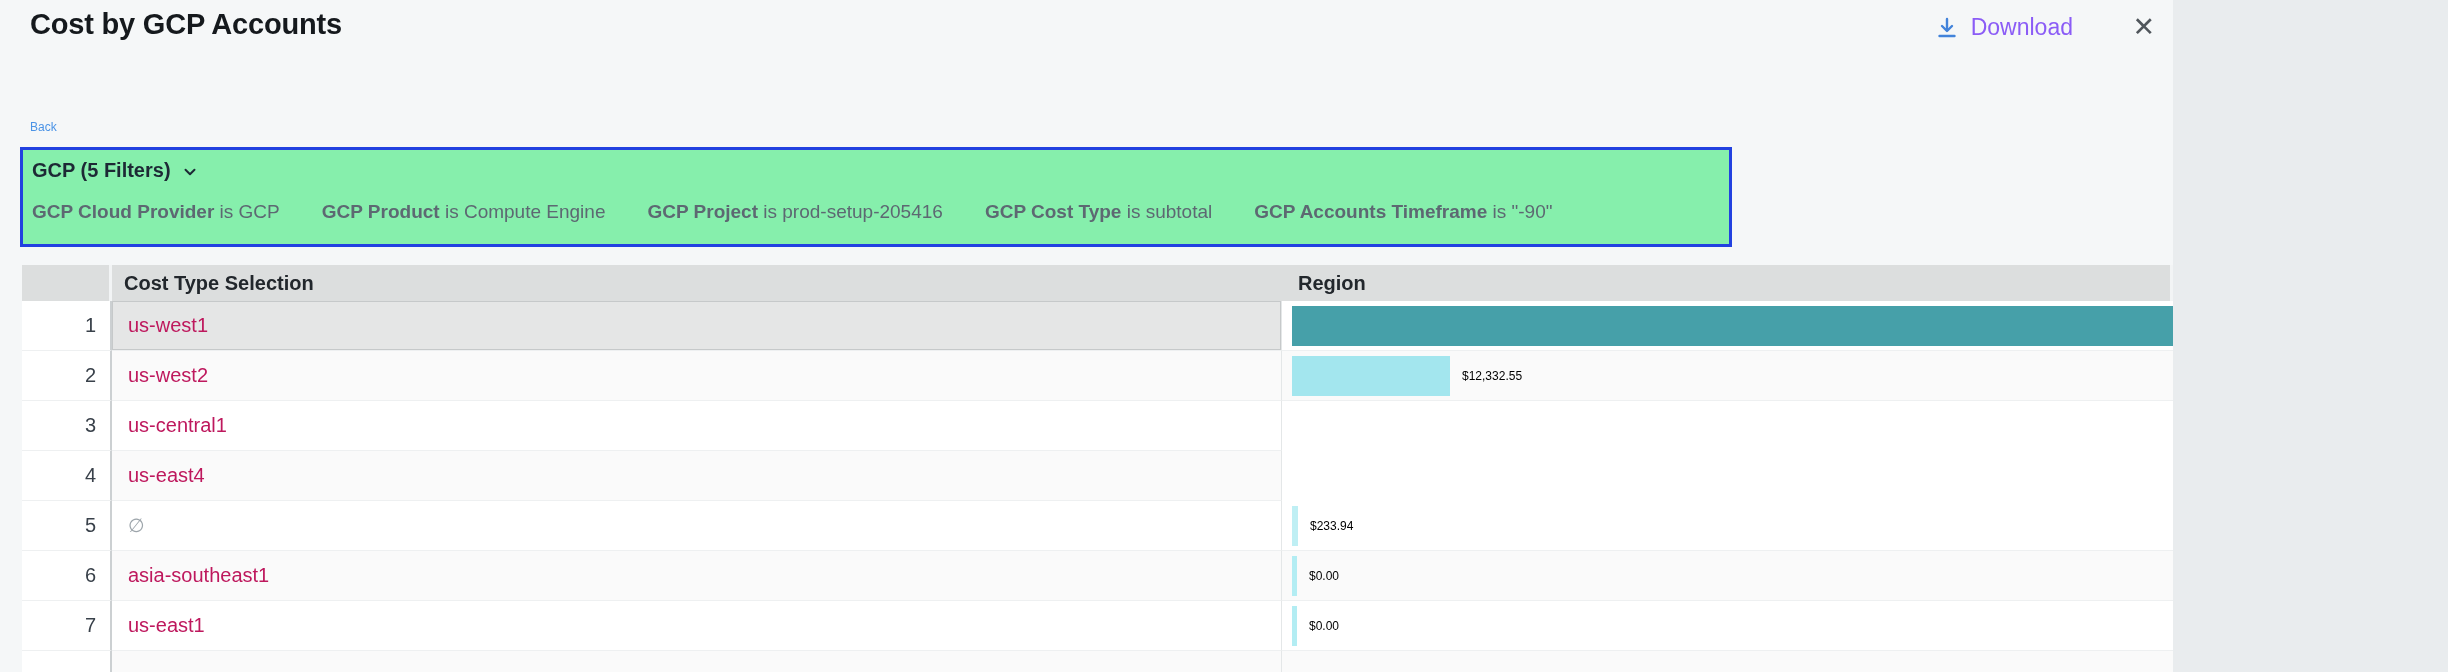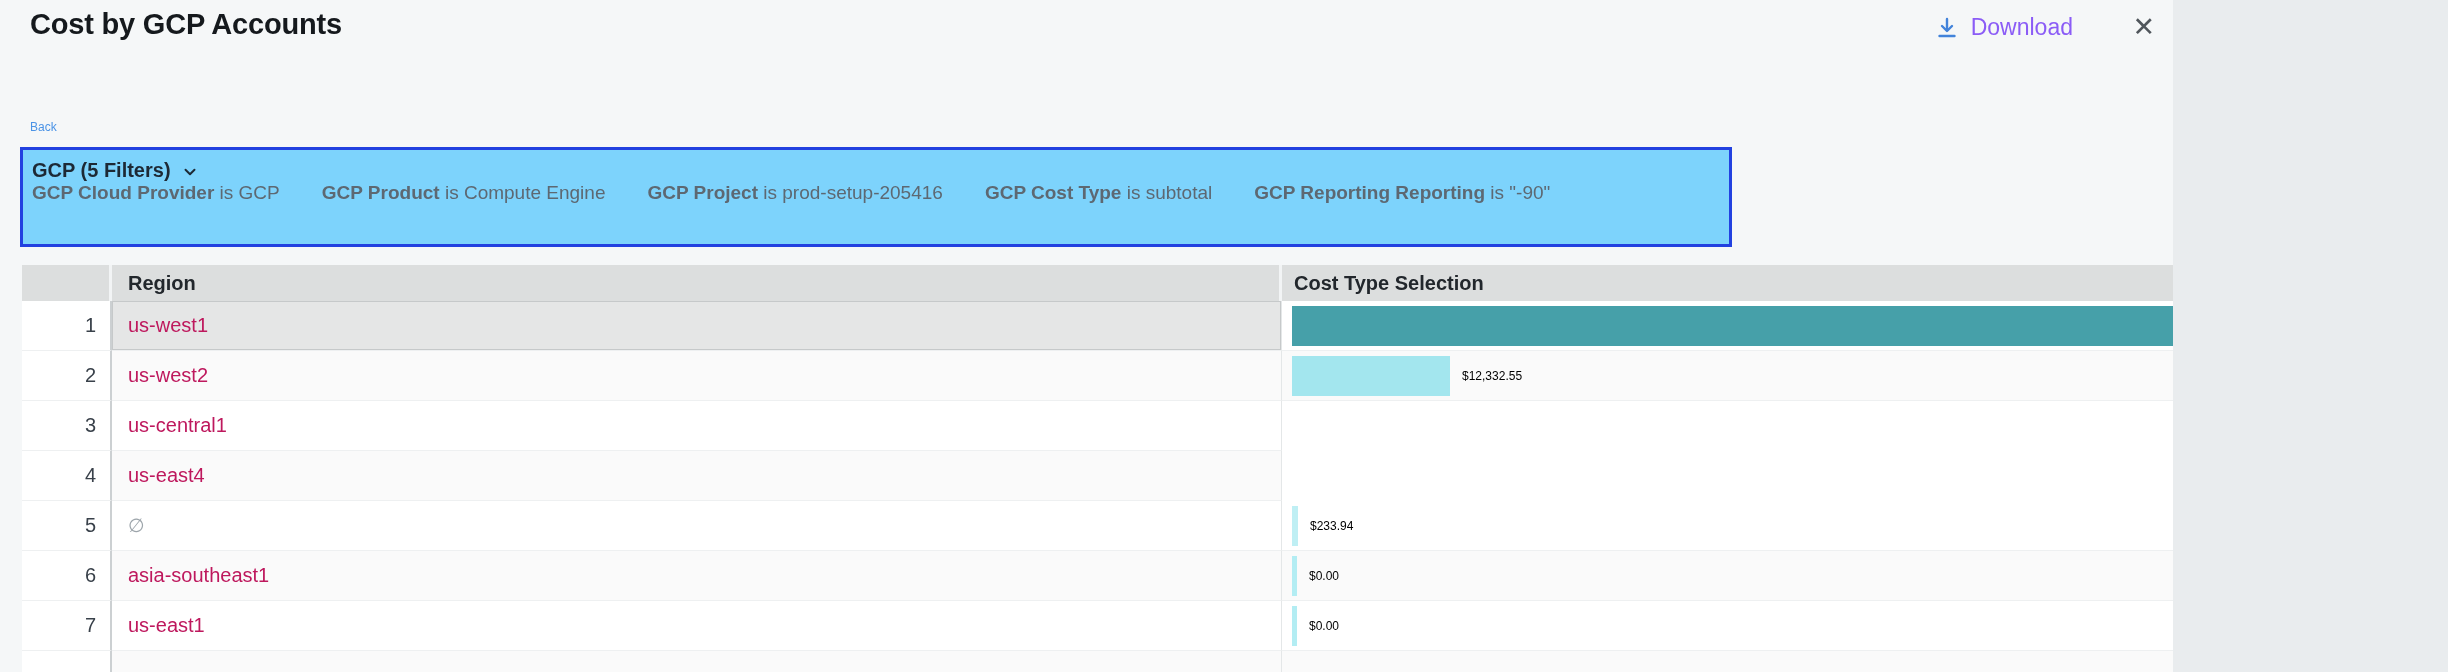--- a/index.html
+++ b/index.html
@@ -30,30 +30,30 @@
   
   .back-link {
     position: absolute; top: 120px; left: 30px;
     font-size: 12px; color: #4b93e6; cursor: pointer;
   }
 
   
   .filter-box {
     position: absolute; top: 147px; left: 20px;
     width: 1712px; height: 100px;
-    border: 3px solid #2241e0; background: #7dd3fc;
+    border: 3px solid #2241e0; background: #86efac;
     padding: 9px 10px 0 9px;
   }
   .filter-summary {
     display: flex; align-items: center; gap: 10px;
     font-size: 20px; font-weight: 600; color: #1d2935; cursor: pointer;
   }
   .filter-summary svg { display: block; margin-top: 2px; }
   .filter-chips {
-    display: flex; gap: 42px;
+    margin-top: 19px; display: flex; gap: 42px;
     font-size: 19px; color: #5d6872; white-space: nowrap;
   }
   .chip .chip-name { font-weight: 700; }
   .chip .chip-cond { font-weight: 400; }
 
   
   .cost-table {
     position: absolute; top: 265px; left: 22px; right: 0;
     background: #fff;
   }
@@ -121,29 +121,29 @@
         <svg width="18" height="18" viewBox="0 0 24 24" fill="none" stroke="#1d2935" stroke-width="2.6" stroke-linecap="round" stroke-linejoin="round">
           <path d="M6 9l6 6 6-6"></path>
         </svg>
       </span>
     </div>
     <div class="filter-chips">
         <div class="chip"><span class="chip-name">GCP Cloud Provider</span> <span class="chip-cond">is GCP</span></div>
         <div class="chip"><span class="chip-name">GCP Product</span> <span class="chip-cond">is Compute Engine</span></div>
         <div class="chip"><span class="chip-name">GCP Project</span> <span class="chip-cond">is prod-setup-205416</span></div>
         <div class="chip"><span class="chip-name">GCP Cost Type</span> <span class="chip-cond">is subtotal</span></div>
-        <div class="chip"><span class="chip-name">GCP Reporting Reporting</span> <span class="chip-cond">is "-90"</span></div>
+        <div class="chip"><span class="chip-name">GCP Accounts Timeframe</span> <span class="chip-cond">is "-90"</span></div>
       </div>
   </div>
 
   <div class="cost-table">
     <div class="t-row t-head">
       <div class="cell num-h"></div>
+      <div class="cell bar-h">Cost Type Selection</div>
       <div class="cell region-h">Region</div>
-      <div class="cell bar-h">Cost Type Selection</div>
     </div>
     <div>
   <div class="t-row data-row">
     <div class="cell num-cell">1</div>
     <div class="cell region-cell selected-cell">us-west1</div>
     <div class="cell bar-cell">
       <div class="bar" style="width: 978px; background: rgb(70, 160, 169);"></div>
       <span class="bar-value">$76,349.67</span>
     </div>
   </div>

